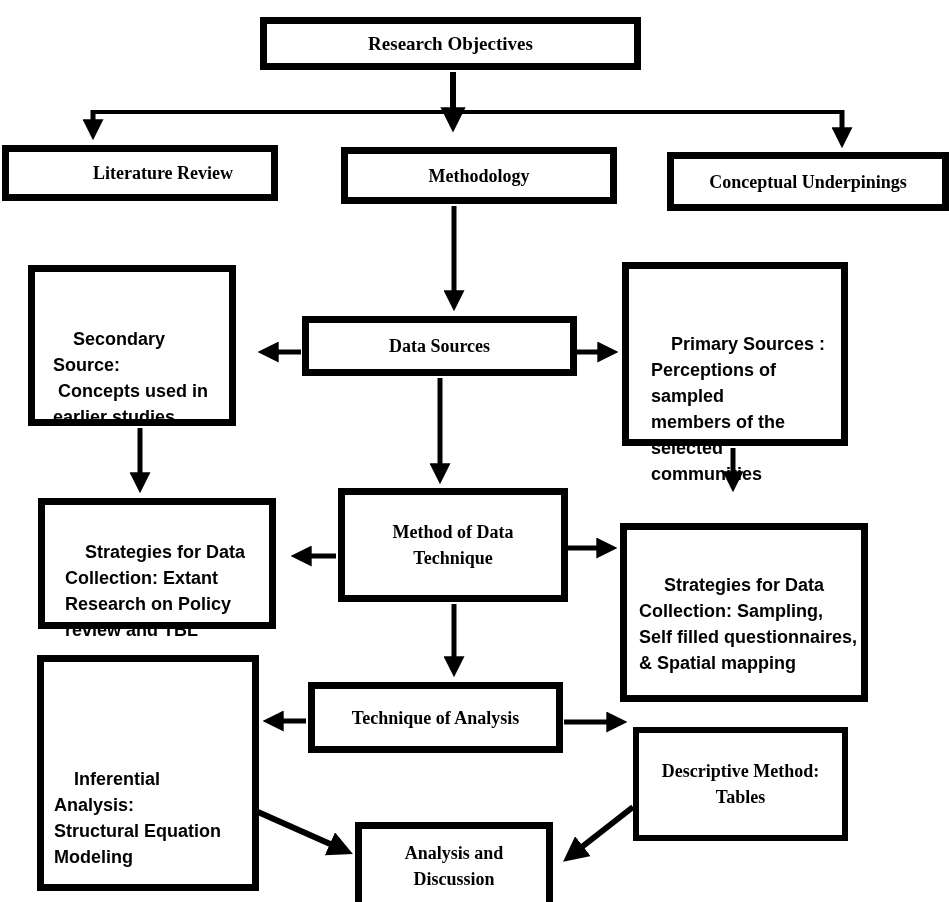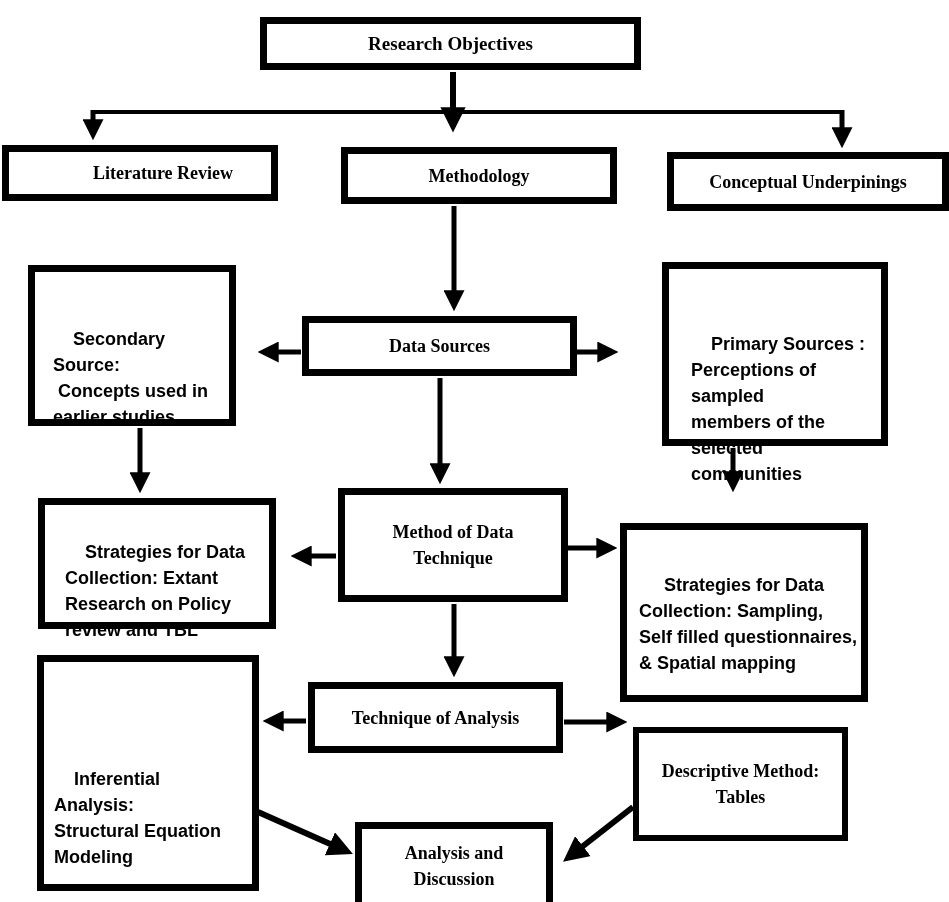--- a/index.html
+++ b/index.html
@@ -47,21 +47,21 @@
     white-space: pre-wrap;
     text-align: left;
   }
 
   #box-research      { left: 260px; top: 17px;  width: 381px; height: 53px;  font-size: 19px; }
   #box-literature    { left: 2px;   top: 145px; width: 276px; height: 56px; padding-left: 46px; }
   #box-methodology   { left: 303px; top: 147px; width: 276px; height: 57px; margin-left: 38px; }
   #box-conceptual    { left: 667px; top: 152px; width: 282px; height: 59px; }
   #box-datasources   { left: 302px; top: 316px; width: 275px; height: 60px; }
   #box-secondary     { left: 28px;  top: 265px; width: 208px; height: 161px; padding: 28px 8px 0 18px; }
-  #box-primary       { left: 622px; top: 262px; width: 226px; height: 184px; padding: 36px 6px 16px 22px; margin-left: 40px; }
+  #box-primary       { left: 622px; top: 262px; width: 226px; height: 184px; padding: 36px 6px 16px 22px; }
   #box-method        { left: 338px; top: 488px; width: 230px; height: 114px; }
   #box-strat-left    { left: 38px;  top: 498px; width: 238px; height: 131px; padding: 8px 6px 0 20px; }
   #box-strat-right   { left: 620px; top: 523px; width: 248px; height: 179px; padding: 16px 2px 0 12px; }
   #box-technique     { left: 308px; top: 682px; width: 255px; height: 71px; }
   #box-inferential   { left: 37px;  top: 655px; width: 222px; height: 236px; padding: 78px 14px 0 10px; }
   #box-descriptive   { left: 633px; top: 727px; width: 215px; height: 114px; border-width: 6px; }
   #box-analysis      { left: 355px; top: 822px; width: 198px; height: 88px; }
 </style>
 </head>
 <body>

